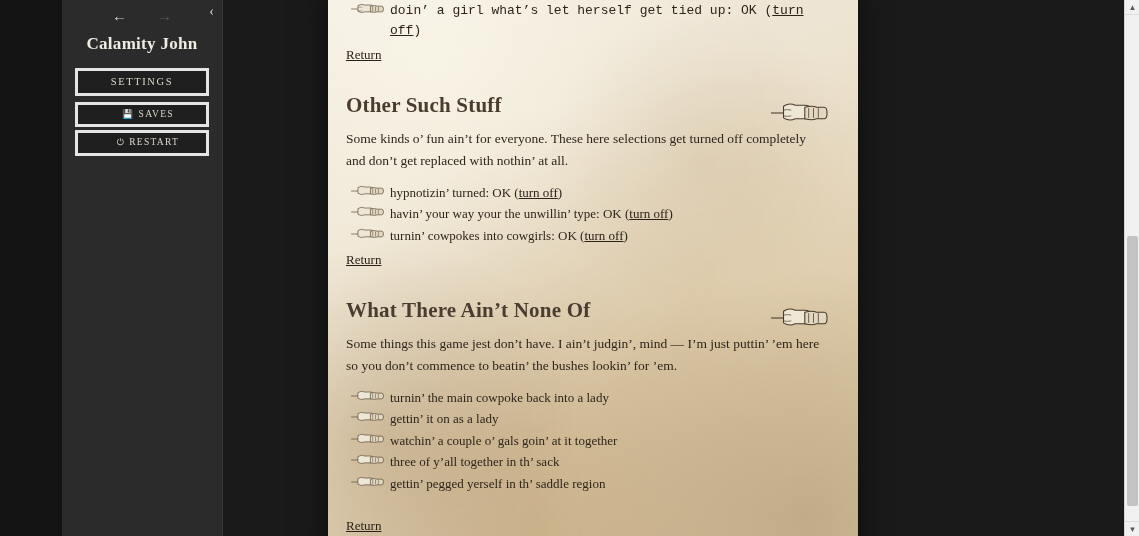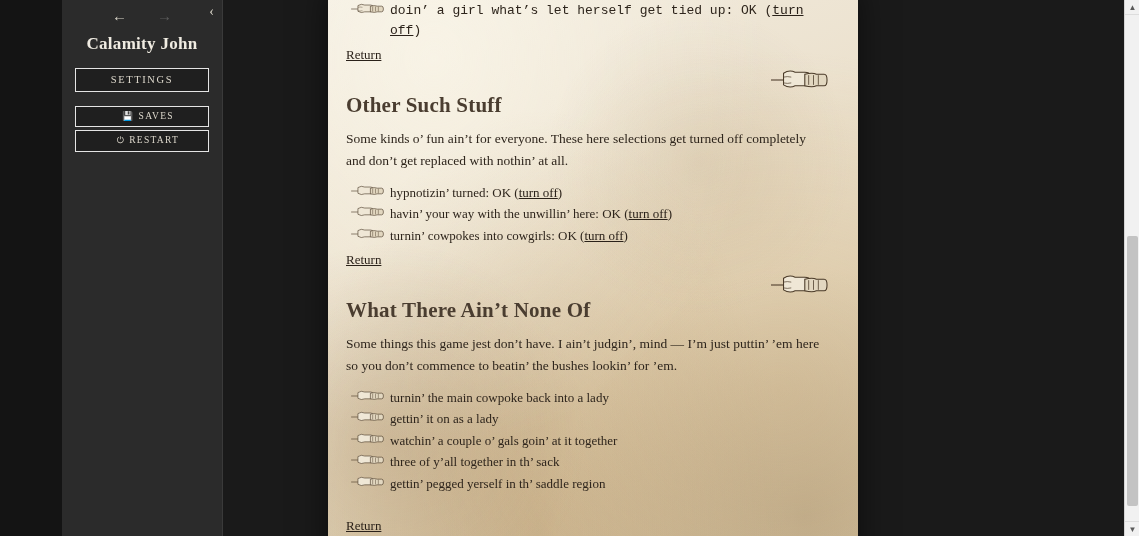--- a/index.html
+++ b/index.html
@@ -67,23 +67,23 @@
     font-weight: bold;
     font-size: 17px;
     letter-spacing: 0.3px;
     color: #f0ece2;
     margin-top: 8px;
     margin-bottom: 14px;
   }
   .sidebar-btn {
     display: block;
     width: 134px;
-    margin: 0 auto 14px auto;
+    margin: 0 auto 6px auto;
     background: #1f1f1f;
-    border: 1px solid #e5e5e5;
+    border: 3px solid #e5e5e5;
     color: #ded9cd;
     font-family: "Liberation Serif", serif;
     font-size: 10.5px;
     letter-spacing: 1.6px;
     text-align: center;
     padding: 5px 0 6px 0;
     cursor: pointer;
     text-transform: uppercase;
   }
   .sidebar-btn.small {
@@ -132,21 +132,21 @@
   h2.section-head {
     font-family: "Liberation Serif", serif;
     font-weight: bold;
     font-size: 21px;
     margin: 30px 0 16px 0;
     color: #4a3d30;
     letter-spacing: 0.2px;
   }
   .head-row {
     display: flex;
-    align-items: flex-start;
+    align-items: flex-end;
     justify-content: space-between;
   }
   .head-row h2.section-head { margin-bottom: 10px; }
 
   p.body {
     font-size: 13.5px;
     line-height: 1.62;
     margin: 0 0 10px 0;
     color: #2e251c;
   }
@@ -293,21 +293,21 @@
         </li>
         <li>
           <svg class="hand" viewBox="0 0 60 28">
             <g fill="none" stroke="#4a3a28" stroke-width="1.1">
               <path d="M2 14 L14 14"></path>
               <path d="M14 8 q6 -4 12 -1 l10 0 q5 0 5 3 l0 6 q0 3 -5 3 l-10 0 q-6 3 -12 -1 z" fill="#efe7d6"></path>
               <path d="M36 9 q8 -2 12 0 l8 0 q3 0 3 5 q0 5 -3 5 l-8 0 q-4 2 -12 0 z" fill="#e2d7c0"></path>
               <path d="M40 10 l0 8 M45 10 l0 8 M50 10 l0 8" stroke-width="0.8"></path>
             </g>
           </svg>
-          <span>havin’ your way with the unwillin’ here: OK</span>
+          <span>havin’ your way your the unwillin’ type: OK</span>
           (<a class="lnk" href="#">turn off</a>)
         </li>
         <li>
           <svg class="hand" viewBox="0 0 60 28">
             <g fill="none" stroke="#4a3a28" stroke-width="1.1">
               <path d="M2 14 L14 14"></path>
               <path d="M14 8 q6 -4 12 -1 l10 0 q5 0 5 3 l0 6 q0 3 -5 3 l-10 0 q-6 3 -12 -1 z" fill="#efe7d6"></path>
               <path d="M36 9 q8 -2 12 0 l8 0 q3 0 3 5 q0 5 -3 5 l-8 0 q-4 2 -12 0 z" fill="#e2d7c0"></path>
               <path d="M40 10 l0 8 M45 10 l0 8 M50 10 l0 8" stroke-width="0.8"></path>
             </g>

